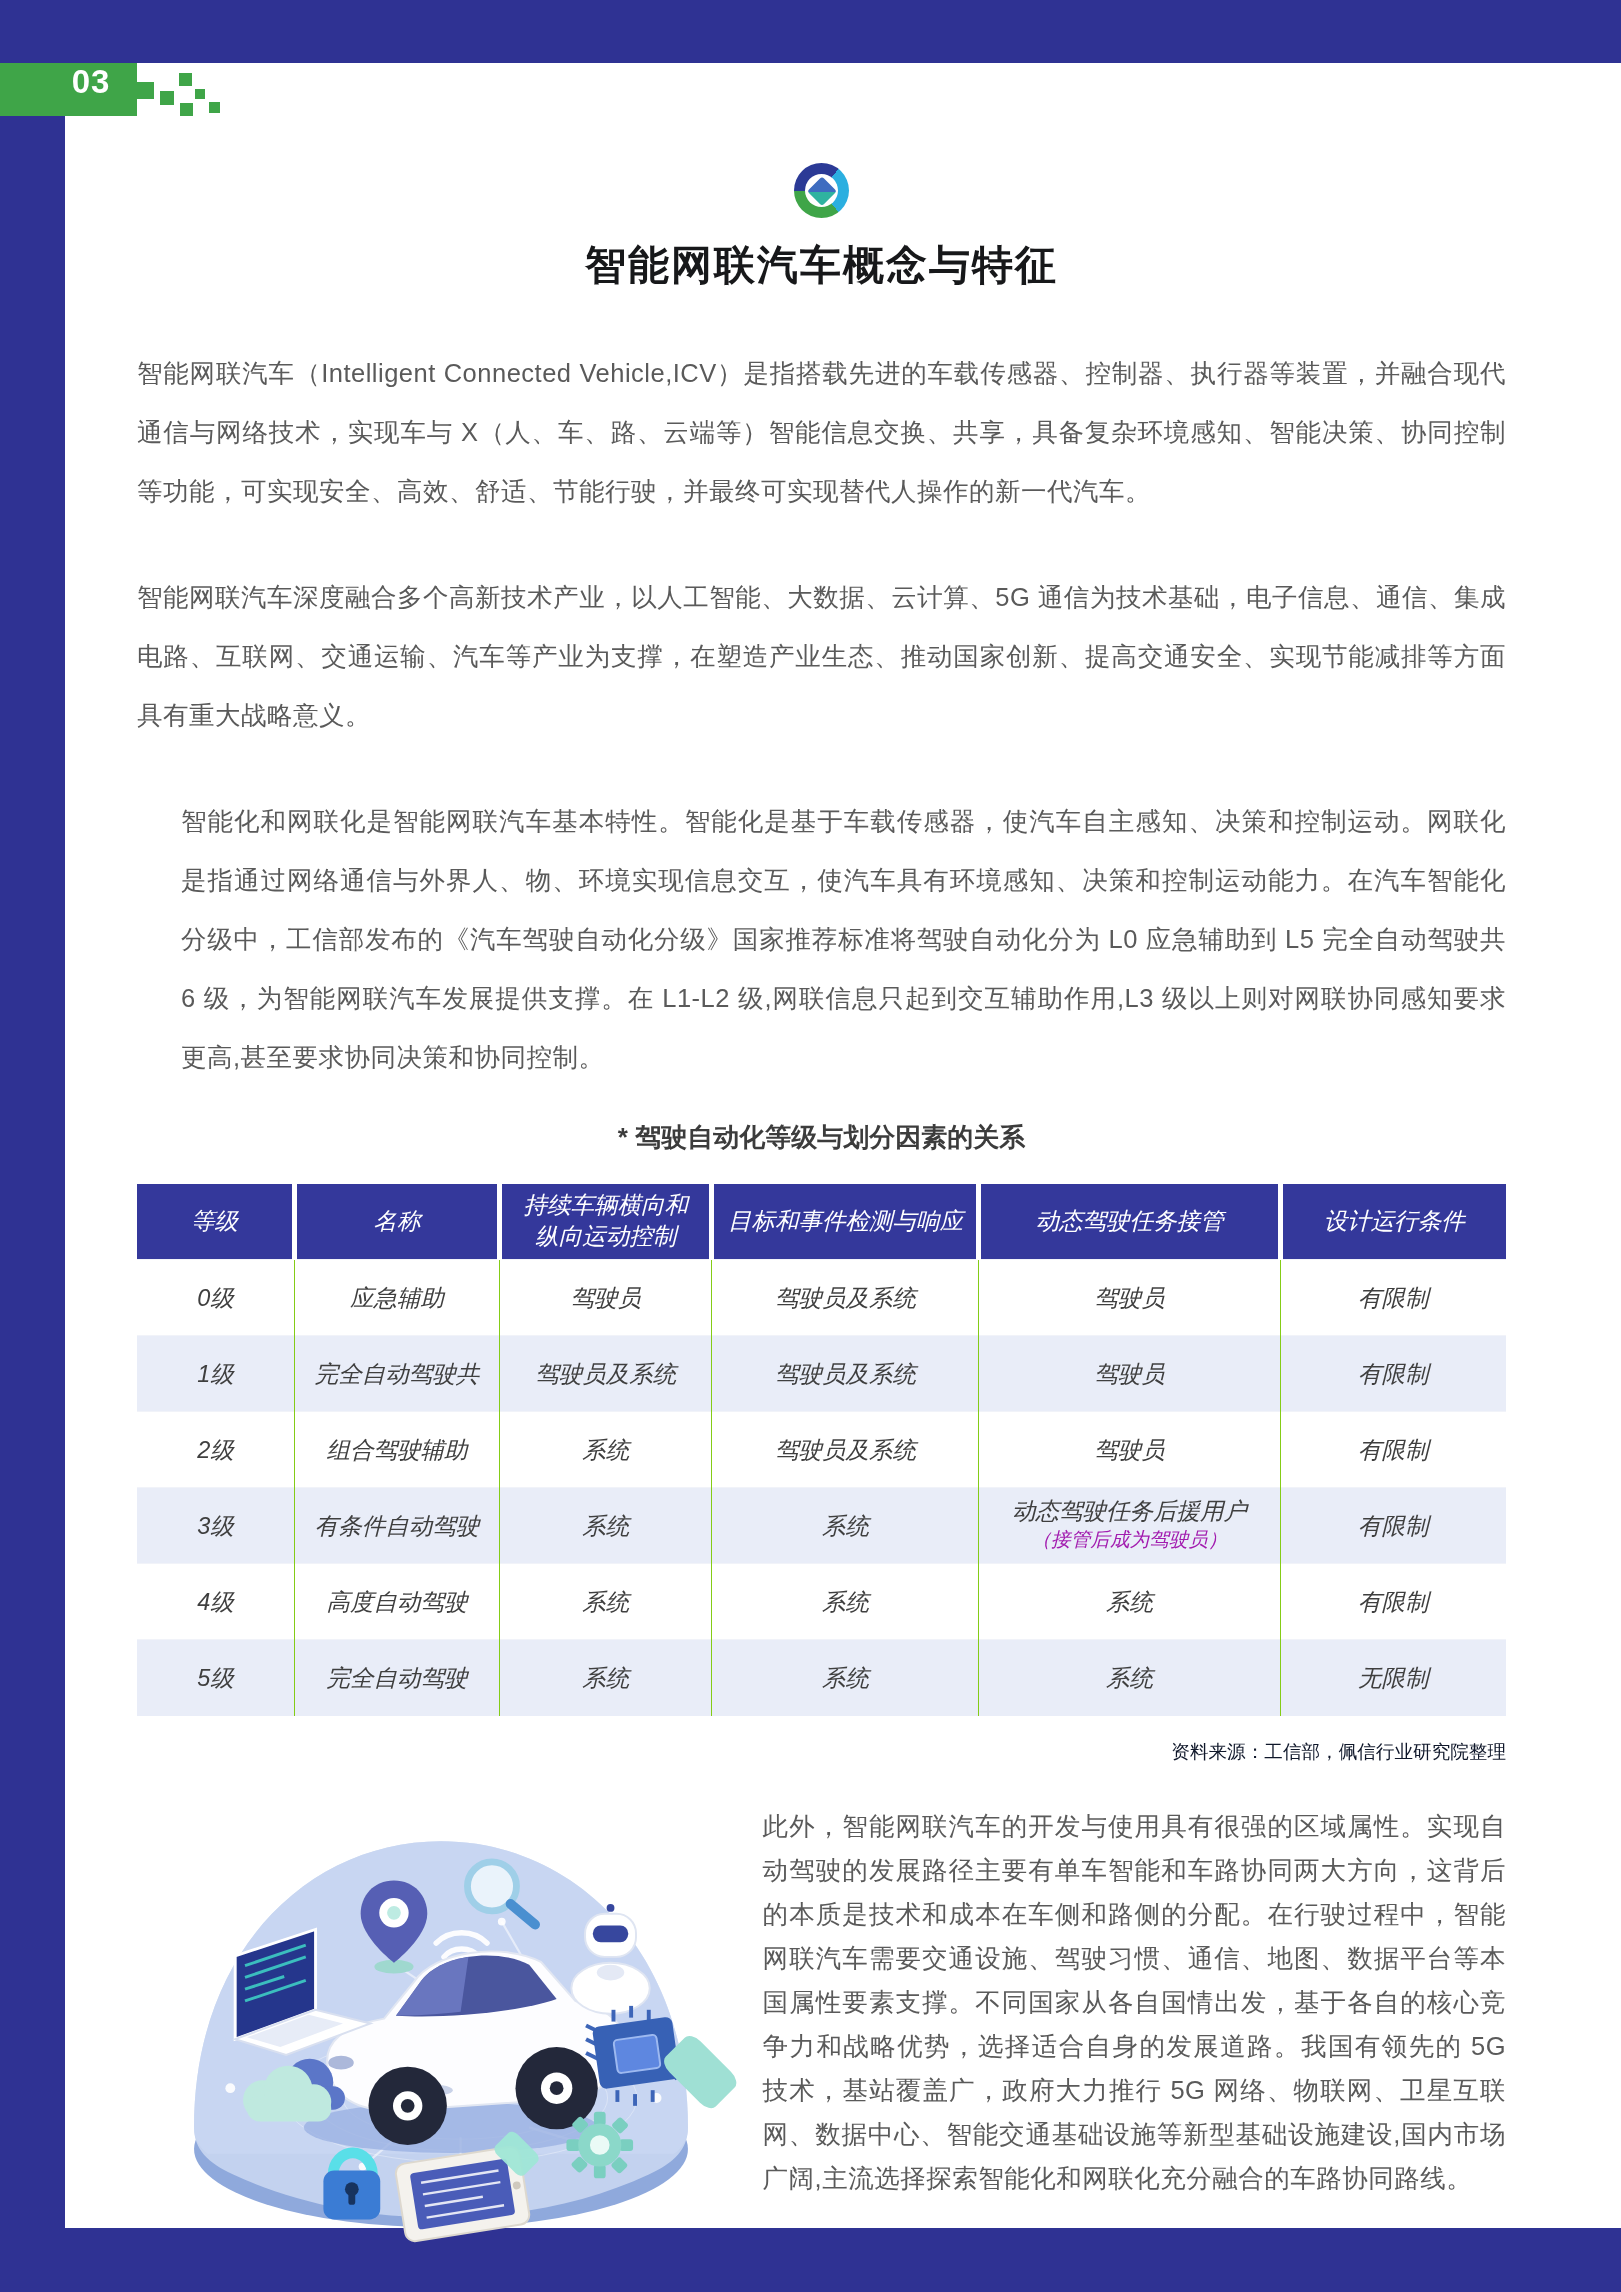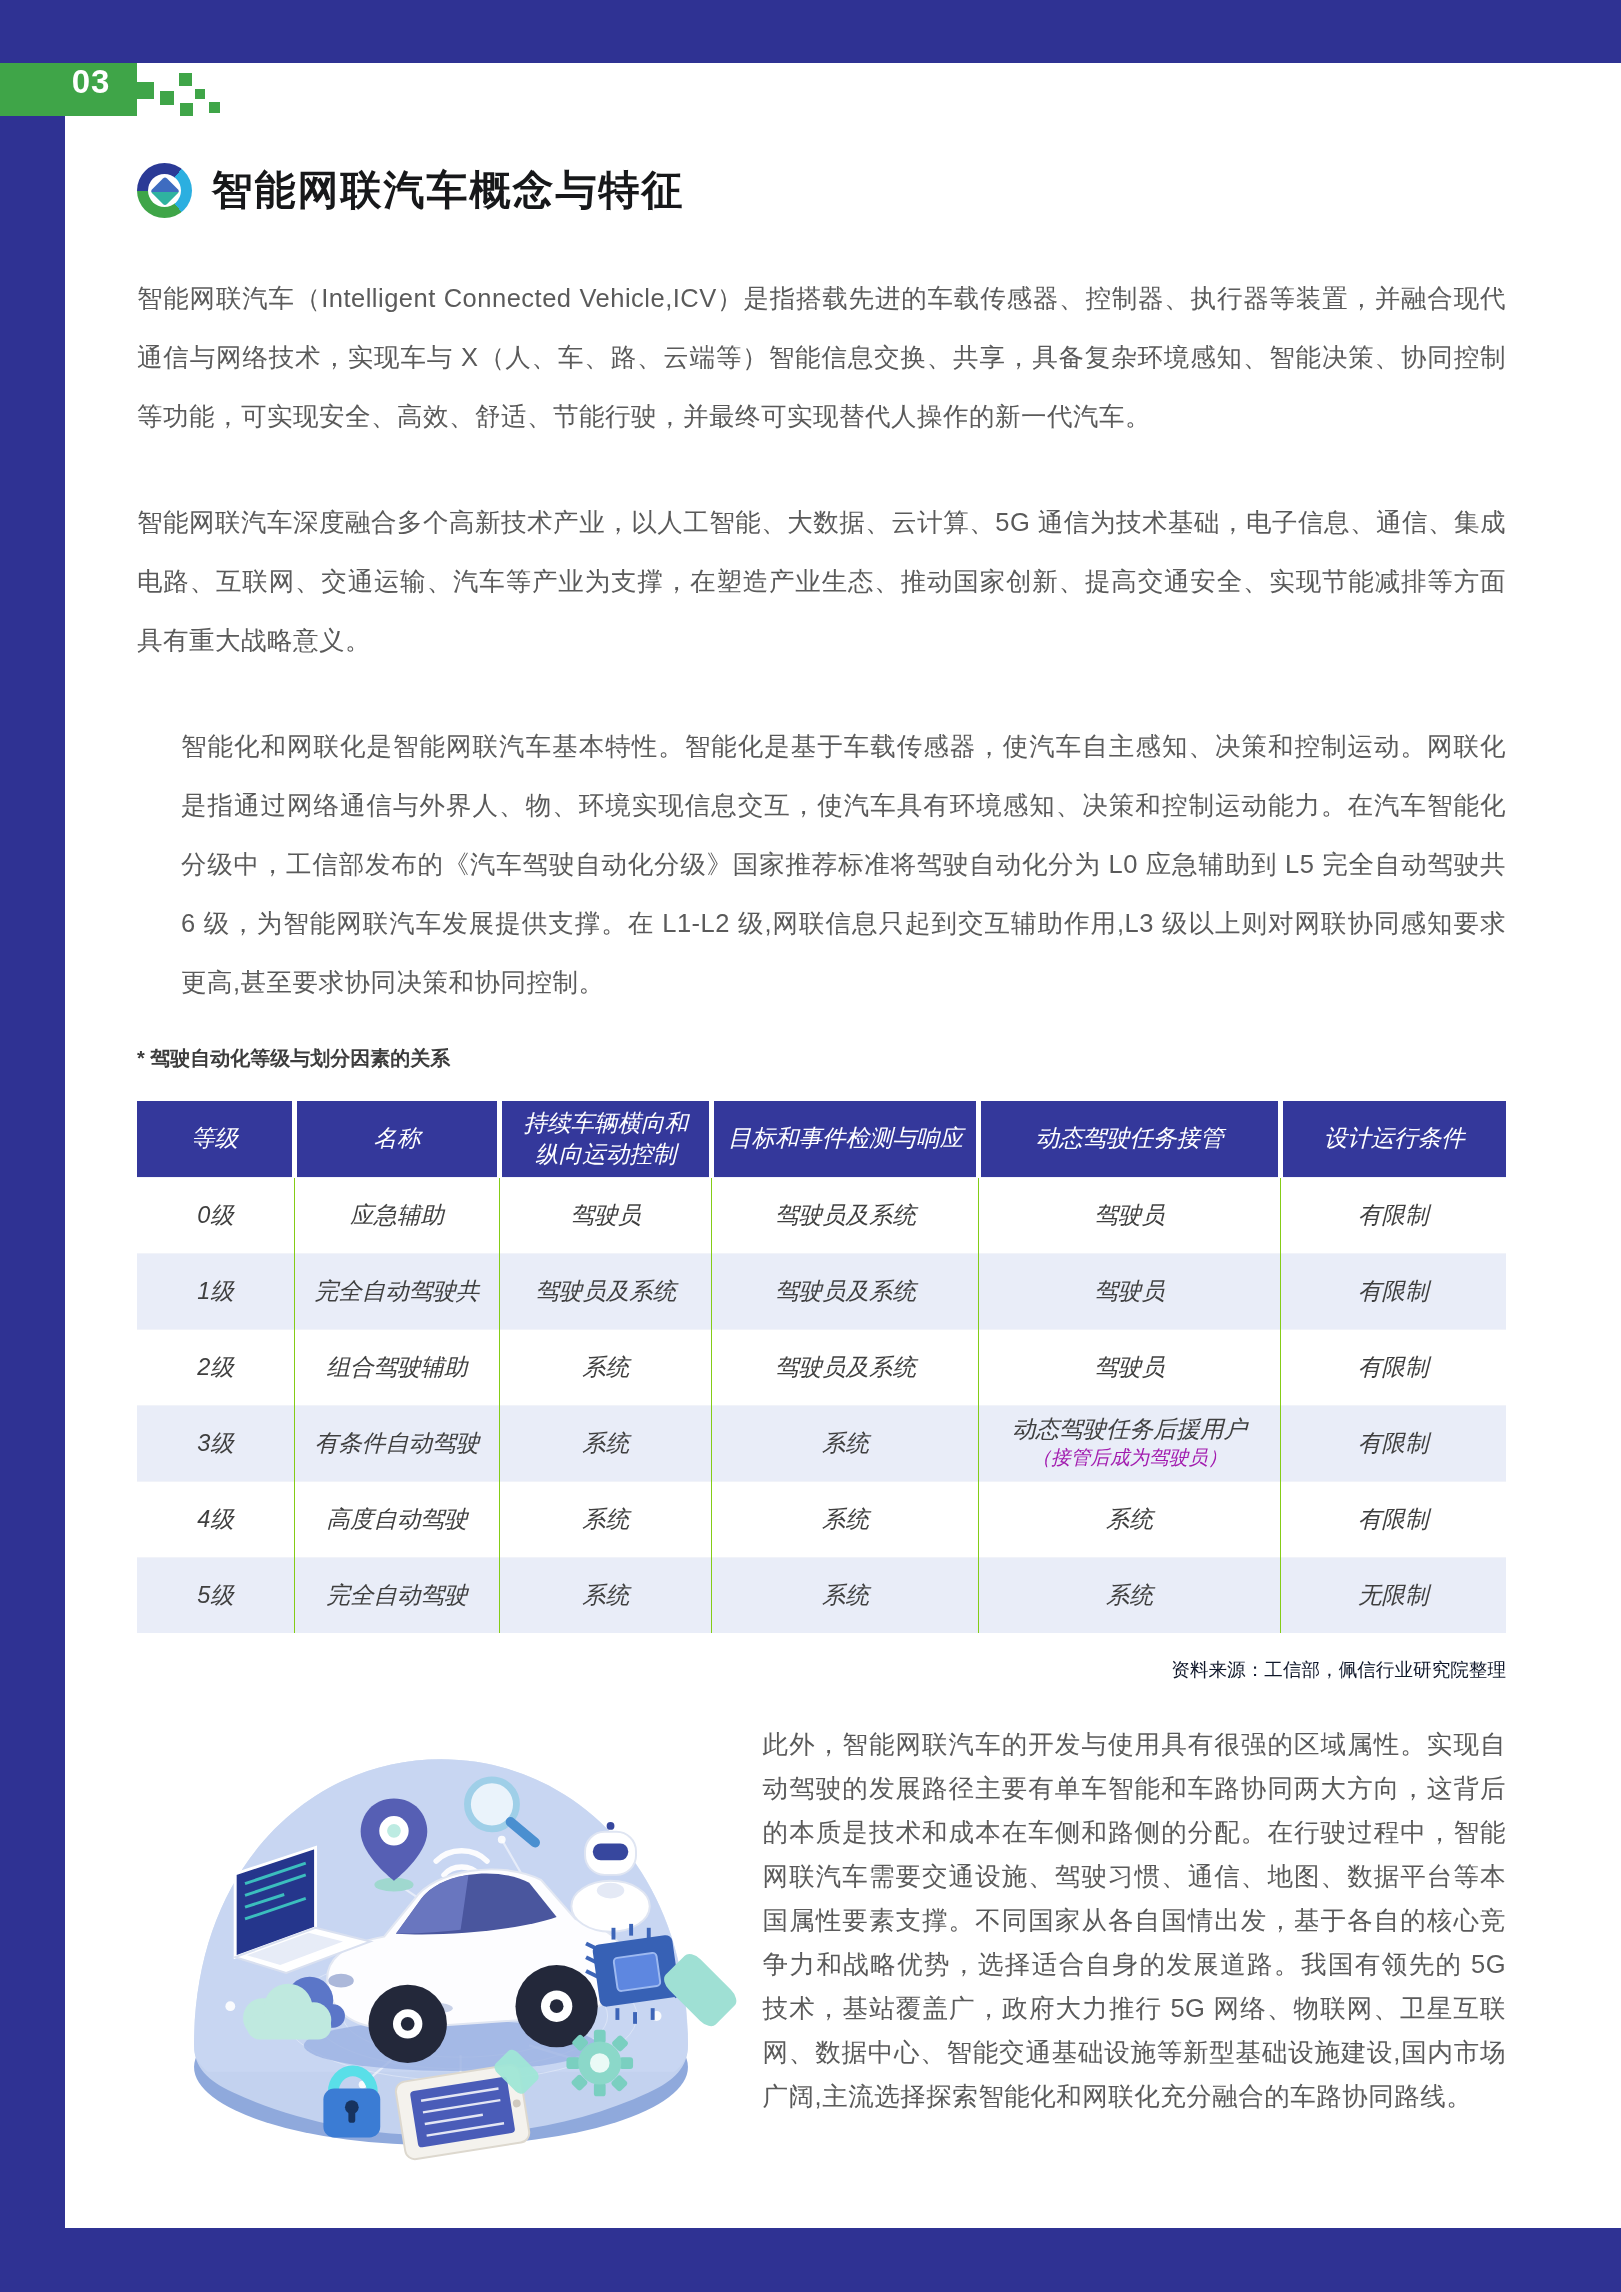--- a/index.html
+++ b/index.html
@@ -24,34 +24,34 @@
   .px{position:absolute;background:var(--green);}
   .px1{left:137px;top:82px;width:16.7px;height:16.7px;}
   .px2{left:160px;top:91px;width:13.7px;height:13.7px;}
   .px3{left:179px;top:73px;width:12.7px;height:12.7px;}
   .px4{left:195px;top:89px;width:9.8px;height:9.8px;}
   .px5{left:180px;top:103px;width:12.7px;height:12.7px;}
   .px6{left:209px;top:102px;width:10.8px;height:10.8px;}
 
   .content{position:absolute;left:137px;top:163px;width:1369px;}
 
-  .title-row{display:flex;align-items:center;gap:19.6px;margin-bottom:51px;}
+  .title-row{display:flex;align-items:center;gap:19.6px;margin-bottom:51px;flex-direction:column;}
   .logo{width:55px;height:55px;border-radius:50%;position:relative;flex:none;
     background:conic-gradient(from -90deg,#2B3A96 0deg 128deg,#2BAFE0 128deg 232deg,#3FA548 232deg 360deg);}
   .logo::before{content:"";position:absolute;inset:10.8px;background:#fff;border-radius:50%;}
   .logo::after{content:"";position:absolute;left:50%;top:50%;width:20.6px;height:20.6px;border-radius:2.9px;
     transform:translate(-50%,-50%) rotate(45deg);
     background:linear-gradient(135deg,#3E6CC0 0 52%,#2FB3A0 52% 100%);}
   h1{font-size:41px;font-weight:700;color:#17181A;letter-spacing:2px;}
 
   p.body{font-size:25.5px;color:var(--body-text);line-height:59px;text-align:justify;
     letter-spacing:0.5px;margin-bottom:47px;}
   p.body.last{margin-bottom:33px;margin-left:44px;}
 
-  .table-caption{text-align:left;font-size:20px;font-weight:600;color:#3C3C3C;margin-bottom:29px;}
+  .table-caption{text-align:center;font-size:26px;font-weight:600;color:#3C3C3C;margin-bottom:29px;}
 
   table{width:100%;border-collapse:collapse;table-layout:fixed;font-style:italic;}
   col.c1{width:11.5%;} col.c2{width:15%;} col.c3{width:15.5%;}
   col.c4{width:19.5%;} col.c5{width:22%;} col.c6{width:16.5%;}
   th{background:var(--header-bg);color:#fff;font-size:23.5px;font-weight:500;height:76px;
     vertical-align:middle;text-align:center;white-space:pre-line;line-height:31px;border-left:5.9px solid #fff;}
   th:first-child{border-left:none;}
   td{height:76px;text-align:center;vertical-align:middle;font-size:23.5px;color:#3F3F3F;
     border-left:1px solid #84cc16;border-top:1px solid #F1F3F9;}
   td:first-child{border-left:none;}

